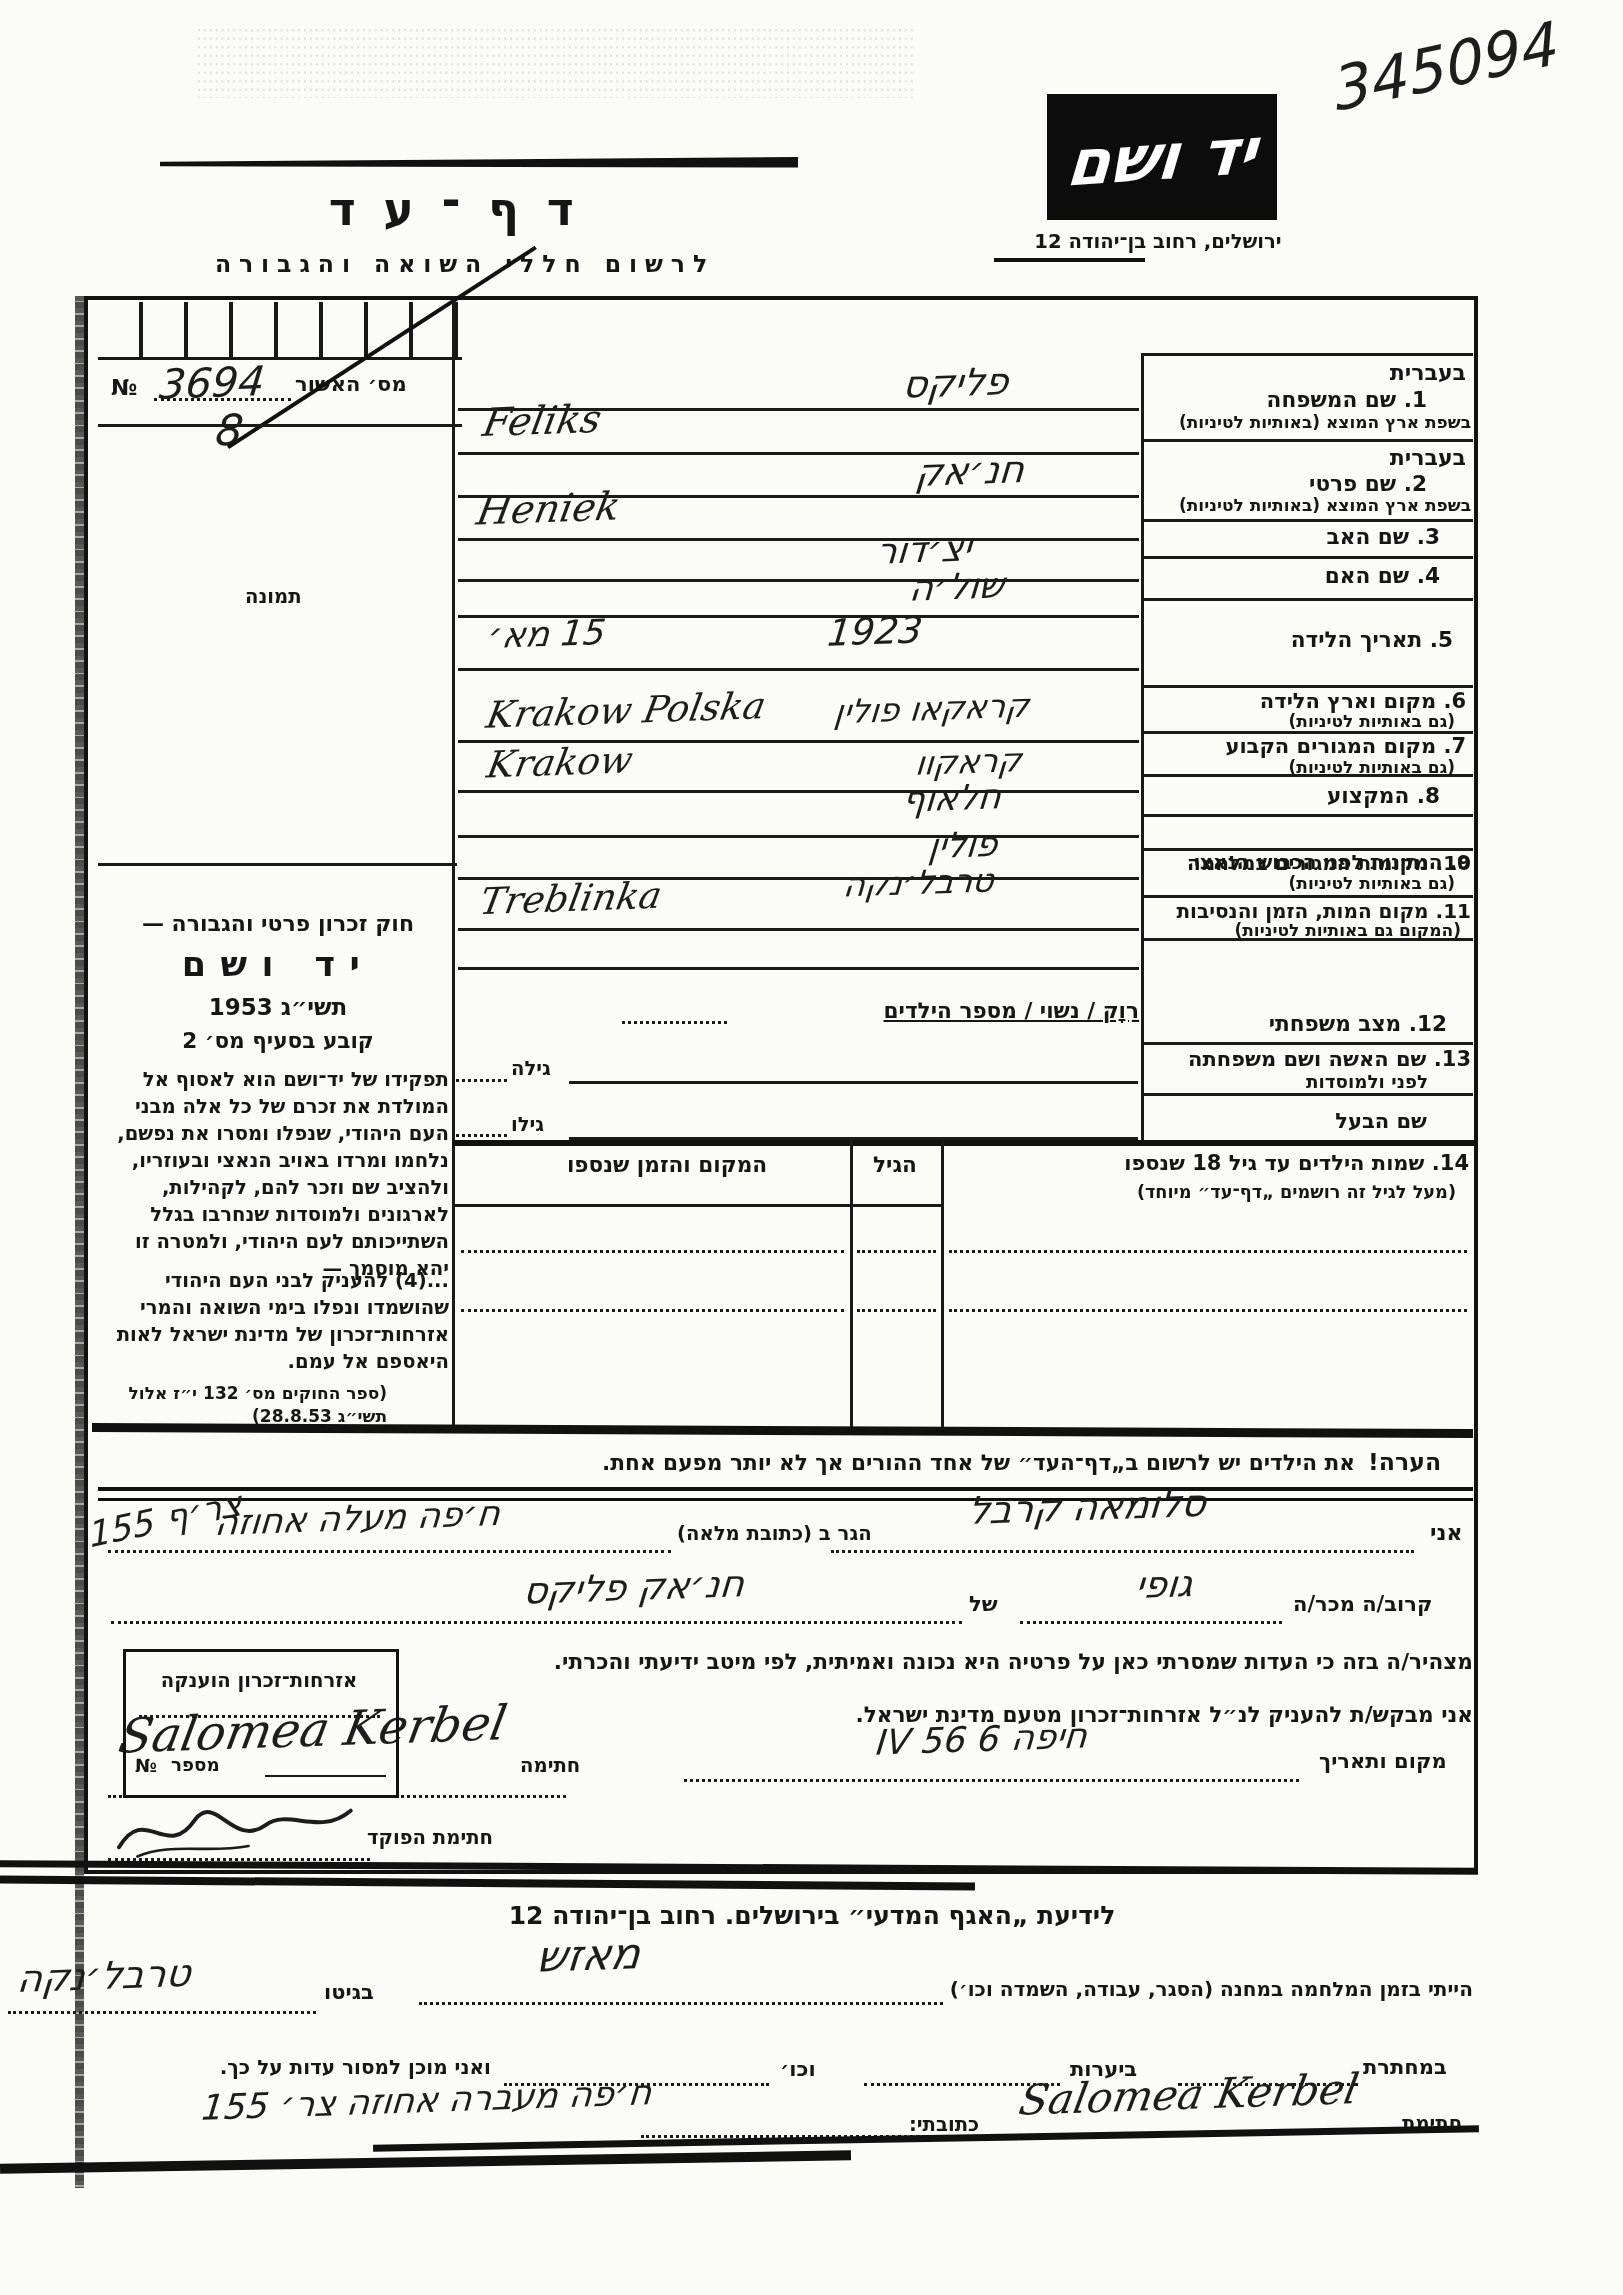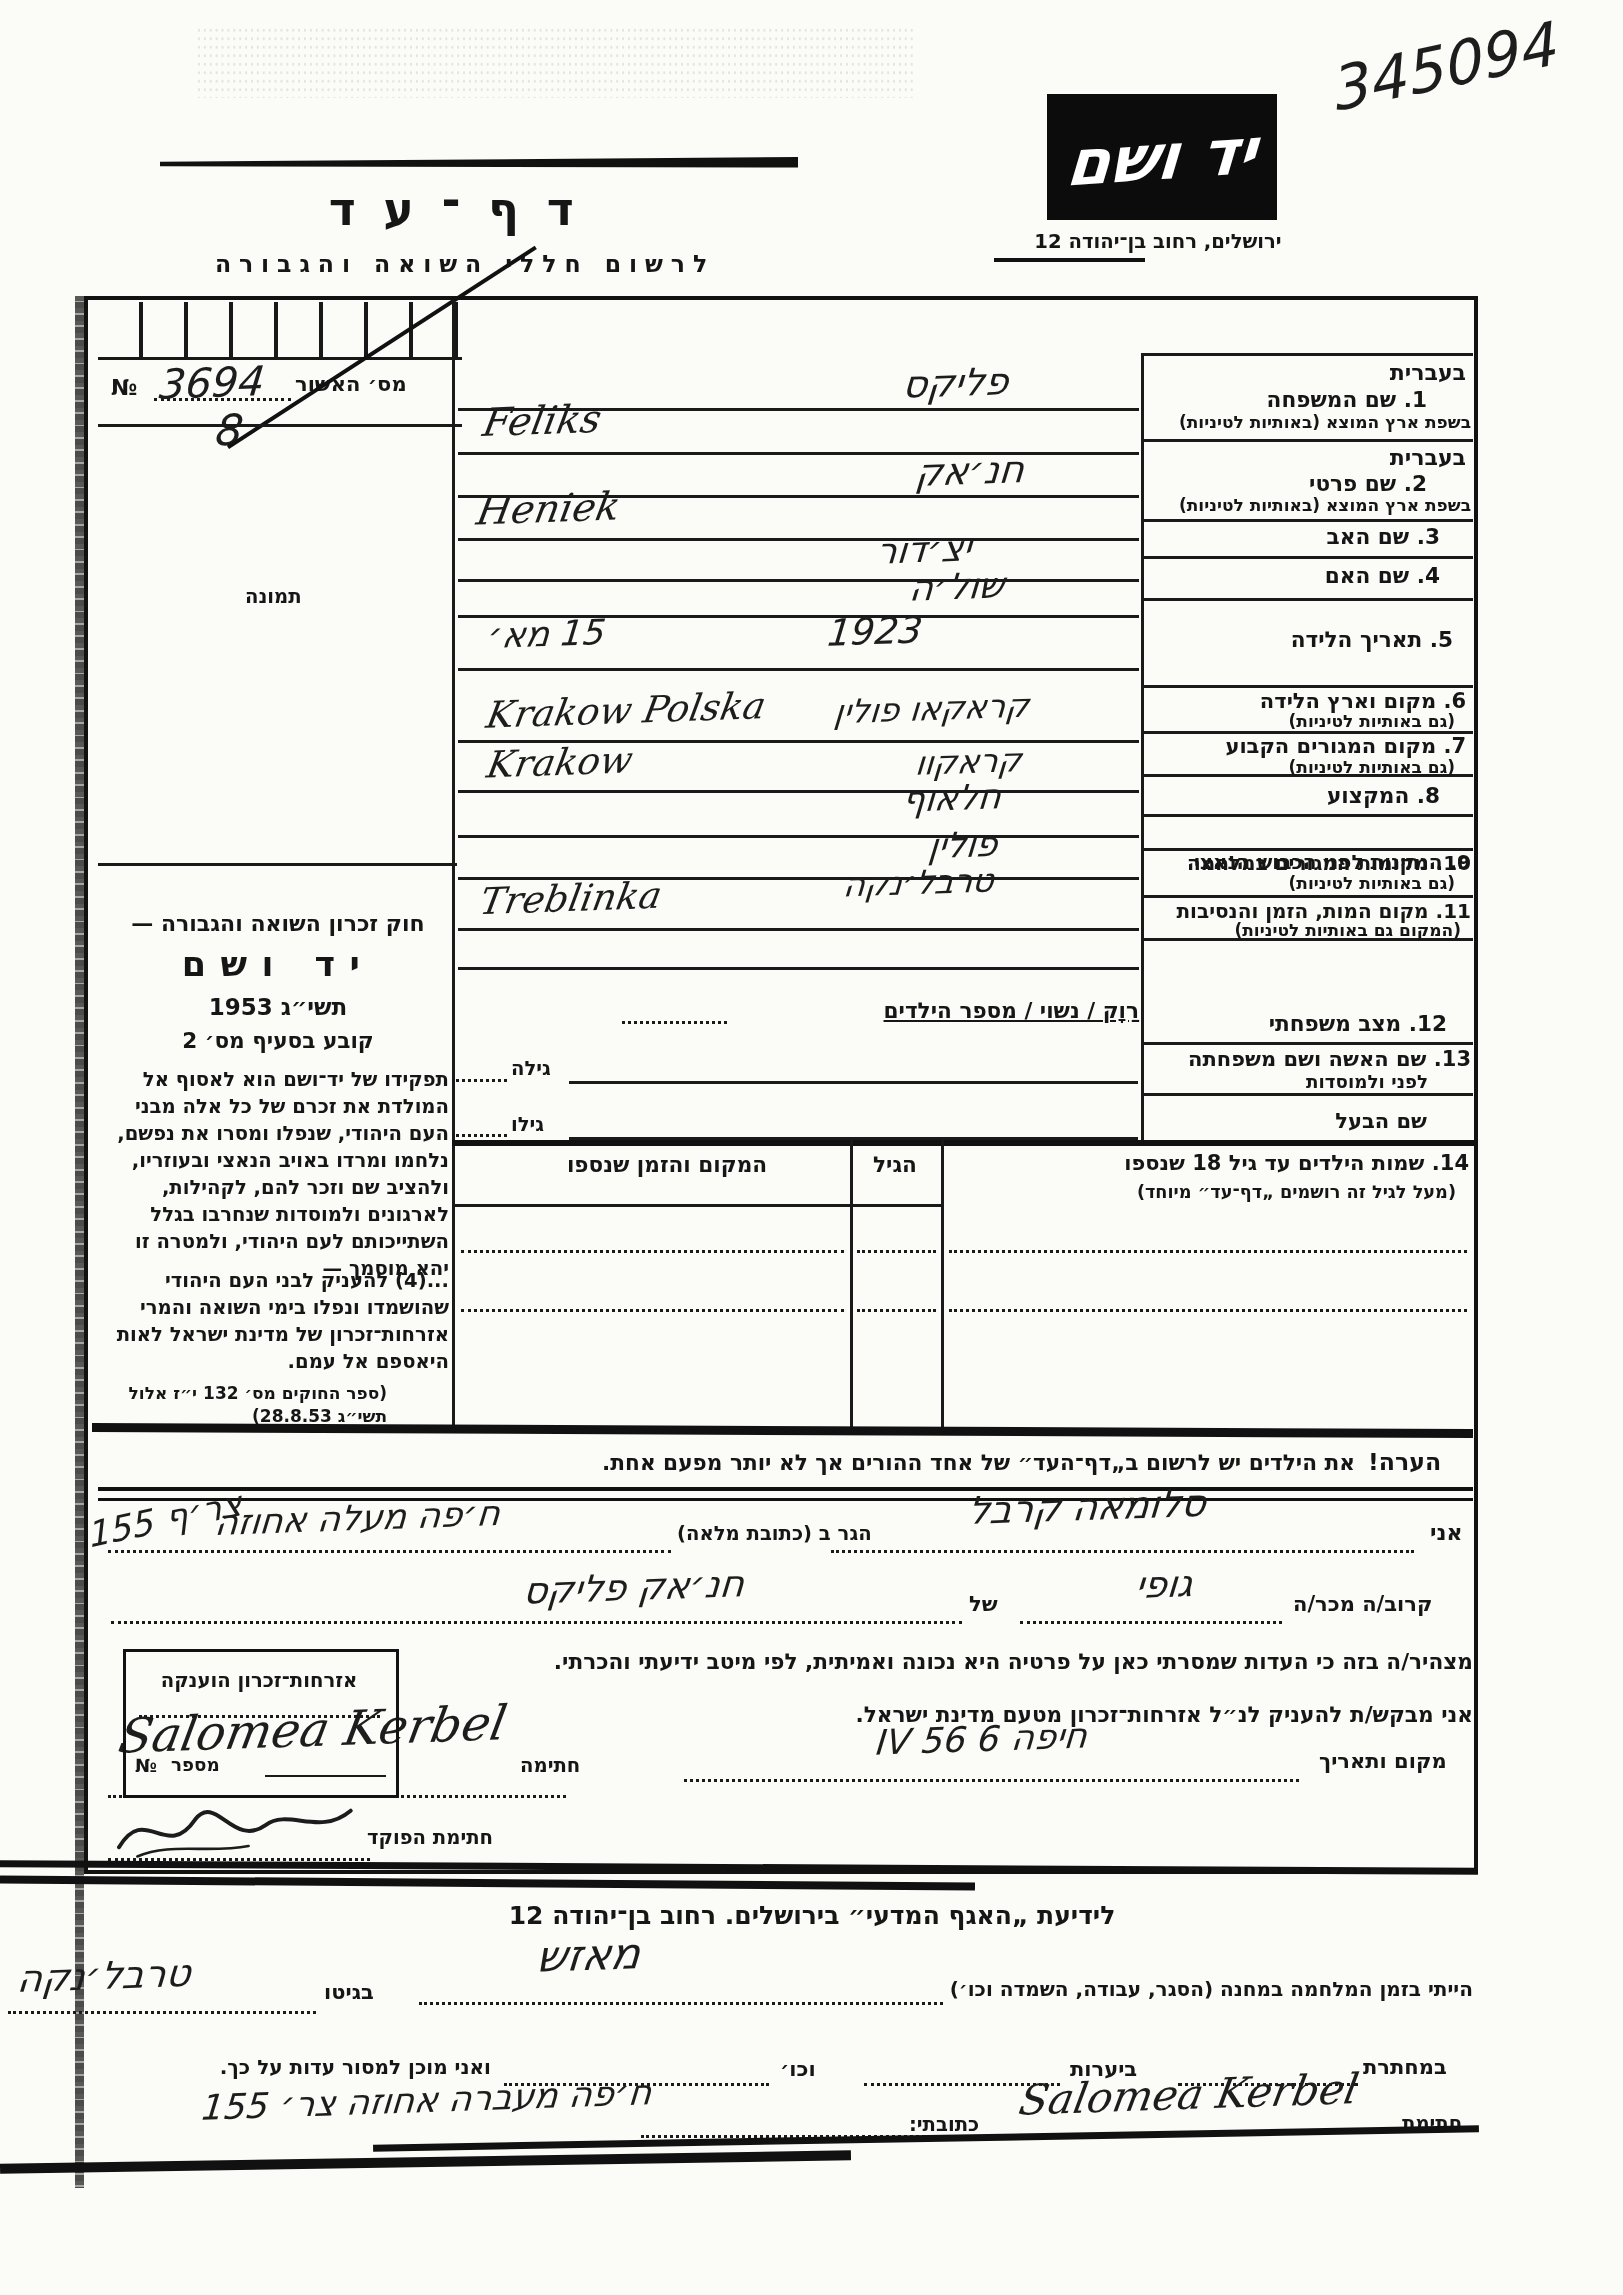--- a/index.html
+++ b/index.html
@@ -46,21 +46,21 @@
   <div class="p" style="left:111px;top:375px;font-size:22px;">№</div>
   <div class="dt" style="left:154px;top:398px;width:137px;"></div>
   <div class="hw hw-he" style="left:160px;top:359px;font-size:41px;">3694</div>
   <div class="hw hw-he" style="left:216px;top:405px;font-size:43px;">8</div>
   <div class="hln" style="left:229px;top:445px;width:367px;height:3.9px;transform:rotate(-33deg);transform-origin:left bottom;"></div>
   <div class="ln" style="left:98px;top:424px;width:364px;"></div>
 
   <div class="p" style="left:245px;top:585px;font-size:19.6px;">תמונה</div>
   <div class="ln" style="left:98px;top:863px;width:359px;"></div>
 
-  <div class="p ctr" style="left:108px;top:911px;width:340px;font-size:22px;">חוק זכרון השואה והגבורה —</div>
+  <div class="p ctr" style="left:108px;top:911px;width:340px;font-size:22px;">חוק זכרון פרטי והגבורה —</div>
   <div class="p ctr" style="left:108px;top:944px;width:340px;font-size:35px;letter-spacing:14.4px;">יד ושם</div>
   <div class="p ctr" style="left:108px;top:994px;width:340px;font-size:23px;">תשי״ג 1953</div>
   <div class="p ctr" style="left:108px;top:1028px;width:340px;font-size:21.6px;">קובע בסעיף מס׳ 2</div>
   <div class="p rt" style="left:106px;top:1066px;width:343px;font-size:19.6px;line-height:1.38;font-weight:bold;">תפקידו של יד־ושם הוא לאסוף אל המולדת את זכרם של כל אלה מבני העם היהודי, שנפלו ומסרו את נפשם, נלחמו ומרדו באויב הנאצי ובעוזריו, ולהציב שם וזכר להם, לקהילות, לארגונים ולמוסדות שנחרבו בגלל השתייכותם לעם היהודי, ולמטרה זו יהא מוסמך —</div>
   <div class="p rt" style="left:106px;top:1267px;width:343px;font-size:19.6px;line-height:1.38;">‏...(4) להעניק לבני העם היהודי שהושמדו ונפלו בימי השואה והמרי אזרחות־זכרון של מדינת ישראל לאות היאספם אל עמם.</div>
   <div class="p rt" style="left:106px;top:1382px;width:281px;font-size:17px;line-height:1.35;">(ספר החוקים מס׳ 132 י״ז אלול תשי״ג 28.8.53)</div>
 
   <div class="vln" style="left:452px;top:300px;height:1130px;"></div>
   <div class="vln" style="left:1141px;top:353px;height:787px;"></div>
 

